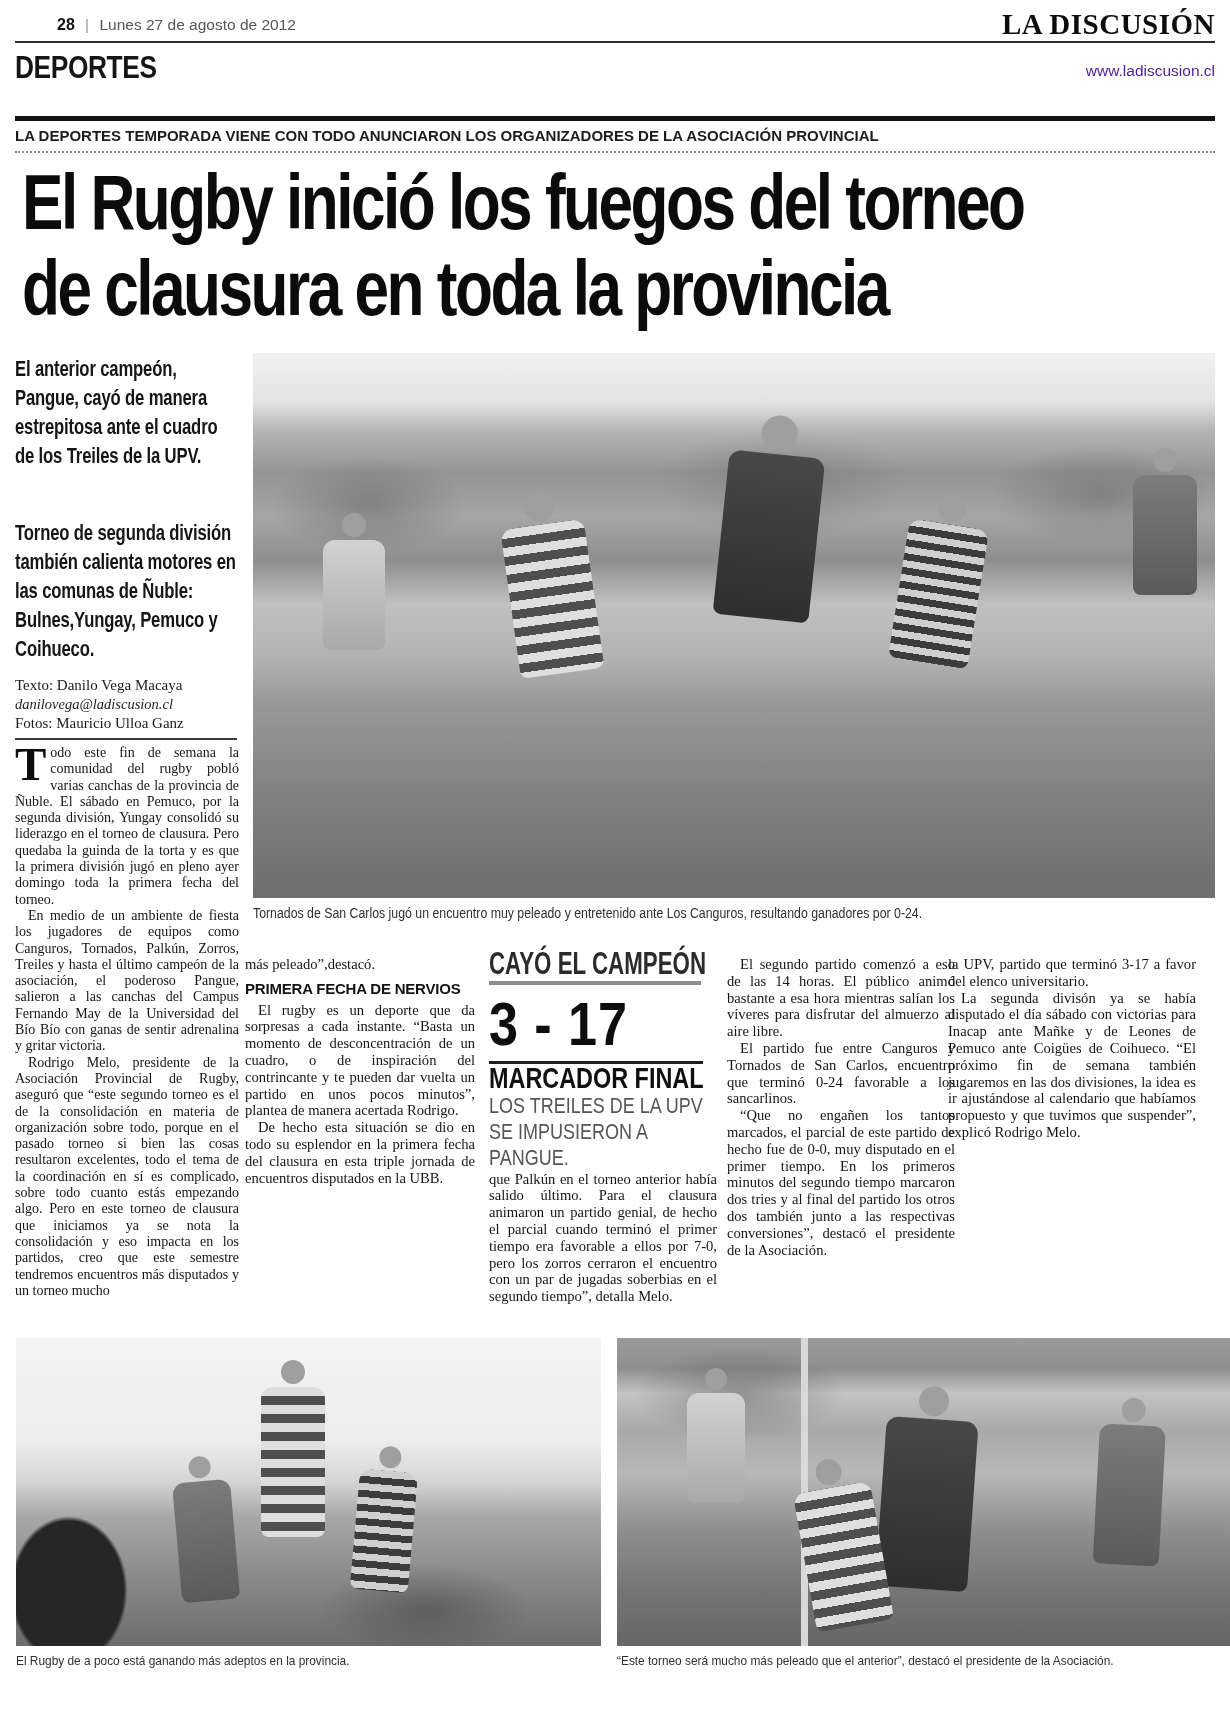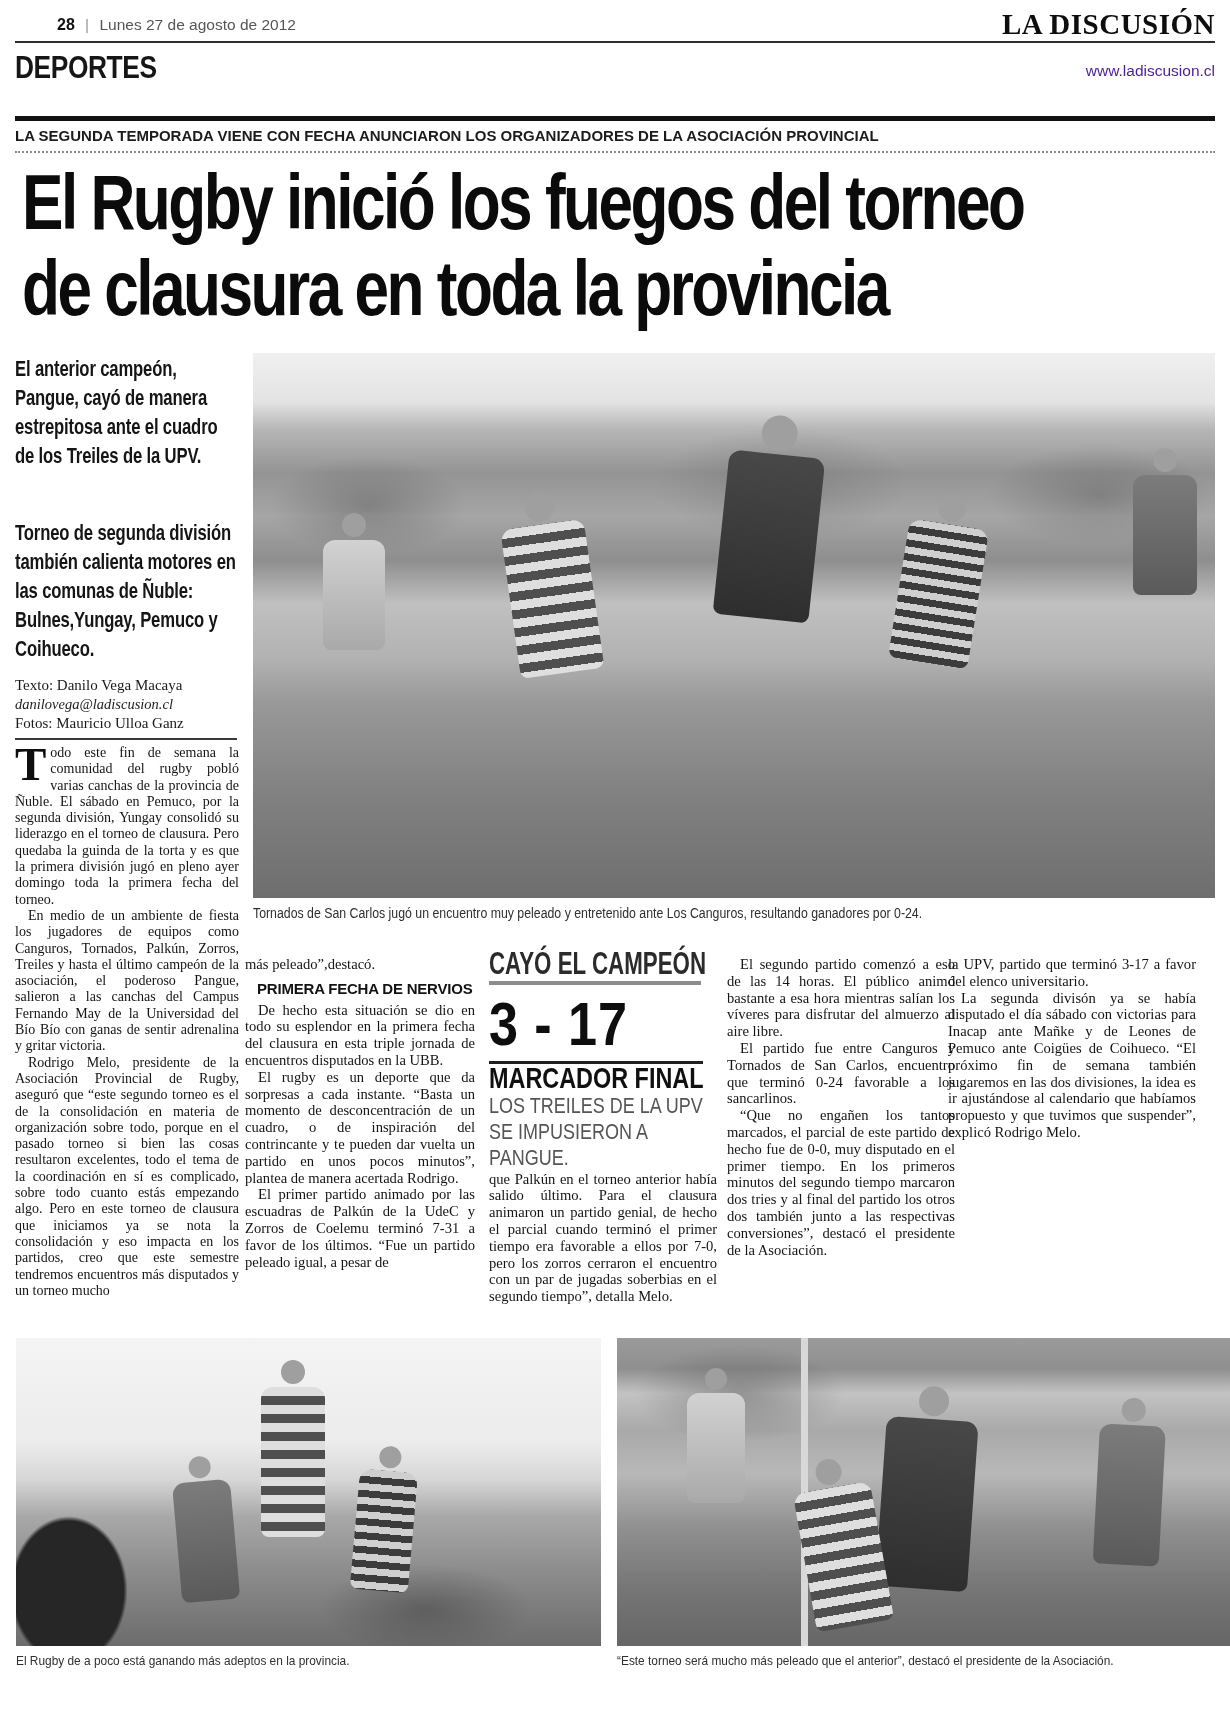--- a/index.html
+++ b/index.html
@@ -42,21 +42,21 @@
            line-height:16.8px;color:#141414;text-align:justify;}
   .col1{left:15px;top:745px;width:224px;font-size:14px;line-height:16.3px;}
   .col2{left:245px;top:956px;width:230px;}
   .col3{left:489px;top:956px;width:228px;}
   .col4{left:727px;top:956px;width:228px;}
   .col5{left:948px;top:956px;width:248px;}
   .bodycol p{margin:0;}
   .indent{text-indent:13px;}
   .dropcap{float:left;font-size:47px;line-height:35px;font-weight:bold;padding:2px 4px 0 0;color:#0e0e0e;}
   .subhead{font-family:"Liberation Sans",sans-serif;font-size:15px;font-weight:bold;
-           margin:8px 0 4px 12px;color:#131313;letter-spacing:-.2px;text-align:left;}
+           margin:8px 0 4px 0;color:#131313;letter-spacing:-.2px;text-align:left;}
 
   
   .sb-title{font-family:"Liberation Sans",sans-serif;font-size:31px;font-weight:bold;color:#2b2b2b;
             transform:scale(.72,1);transform-origin:left top;width:320px;white-space:nowrap;text-align:left;}
   .sb-rule1{height:4px;background:#8d8d8d;width:212px;margin:8px 0 10px 0;}
   .sb-score{font-family:"Liberation Sans",sans-serif;font-size:58px;font-weight:bold;color:#0e0e0e;
             line-height:56px;letter-spacing:1px;transform:scale(.9,1.05);transform-origin:left top;text-align:left;}
   .sb-rule2{height:3px;background:#1f1f1f;width:214px;margin:10px 0 6px 0;}
   .sb-label{font-family:"Liberation Sans",sans-serif;font-size:30px;font-weight:bold;color:#101010;
             transform:scale(.78,1);transform-origin:left top;width:300px;white-space:nowrap;text-align:left;}
@@ -124,21 +124,21 @@
     <span class="pnum">28</span>
     <span class="sep">|</span>
     <span>Lunes 27 de agosto de 2012</span>
   </div>
   <div class="masthead">LA DISCUSIÓN</div>
   <div class="rule-top"></div>
   <div class="section">DEPORTES</div>
   <div class="website">www.ladiscusion.cl</div>
 
   <div class="thickbar"></div>
-  <div class="kicker">LA SEGUNDA TEMPORADA VIENE CON FECHA ANUNCIARON LOS ORGANIZADORES DE LA ASOCIACIÓN PROVINCIAL</div>
+  <div class="kicker">LA DEPORTES TEMPORADA VIENE CON TODO ANUNCIARON LOS ORGANIZADORES DE LA ASOCIACIÓN PROVINCIAL</div>
   <div class="dotted"></div>
 
   <div class="hl hl1">El Rugby inició los fuegos del torneo</div>
   <div class="hl hl2">de clausura en toda la provincia</div>
 
   <div class="deck deck1">El anterior campeón, Pangue, cayó de manera estrepitosa ante el cuadro de los Treiles de la UPV.</div>
   <div class="deck deck2">Torneo de segunda división también calienta motores en las comunas de Ñuble: Bulnes,Yungay, Pemuco y Coihueco.</div>
   <div class="byline">
     <div class="bl-bold">Texto: Danilo Vega Macaya</div>
     <div class="bl-mail">danilovega@ladiscusion.cl</div>
@@ -172,23 +172,22 @@
 
   <div class="bodycol col1">
     <p><span class="dropcap">T</span><span>odo este fin de semana la comunidad del rugby pobló varias canchas de la provincia de Ñuble. El sábado en Pemuco, por la segunda división, Yungay consolidó su liderazgo en el torneo de clausura. Pero quedaba la guinda de la torta y es que la primera división jugó en pleno ayer domingo toda la primera fecha del torneo.</span></p>
     <p class="indent">En medio de un ambiente de fiesta los jugadores de equipos como Canguros, Tornados, Palkún, Zorros, Treiles y hasta el último campeón de la asociación, el poderoso Pangue, salieron a las canchas del Campus Fernando May de la Universidad del Bío Bío con ganas de sentir adrenalina y gritar victoria.</p>
     <p class="indent">Rodrigo Melo, presidente de la Asociación Provincial de Rugby, aseguró que “este segundo torneo es el de la consolidación en materia de organización sobre todo, porque en el pasado torneo si bien las cosas resultaron excelentes, todo el tema de la coordinación en sí es complicado, sobre todo cuanto estás empezando algo. Pero en este torneo de clausura que iniciamos ya se nota la consolidación y eso impacta en los partidos, creo que este semestre tendremos encuentros más disputados y un torneo mucho</p>
   </div>
 
   <div class="bodycol col2">
     <p>más peleado”,destacó.</p>
     <h3 class="subhead">PRIMERA FECHA DE NERVIOS</h3>
+    <p class="indent">El rugby es un deporte que da sorpresas a cada instante. “Basta un momento de desconcentración de un cuadro, o de inspiración del contrincante y te pueden dar vuelta un partido en unos pocos minutos”, plantea de manera acertada Rodrigo.</p>
     <p class="indent">De hecho esta situación se dio en todo su esplendor en la primera fecha del clausura en esta triple jornada de encuentros disputados en la UBB.</p>
-    <p class="indent">El rugby es un deporte que da sorpresas a cada instante. “Basta un momento de desconcentración de un cuadro, o de inspiración del contrincante y te pueden dar vuelta un partido en unos pocos minutos”, plantea de manera acertada Rodrigo.</p>
-    <p class="indent">El primer partido animado por las escuadras de Palkún de la UdeC y Zorros de Coelemu terminó 7-31 a favor de los últimos. “Fue un partido peleado igual, a pesar de</p>
   </div>
 
   <div class="bodycol col3">
     <div>
       <div class="sb-title">CAYÓ EL CAMPEÓN</div>
       <div class="sb-rule1"></div>
       <div class="sb-score">3 - 17</div>
       <div class="sb-rule2"></div>
       <div class="sb-label">MARCADOR FINAL</div>
       <div class="sb-sub">LOS TREILES DE LA UPV SE IMPUSIERON A PANGUE.</div>

